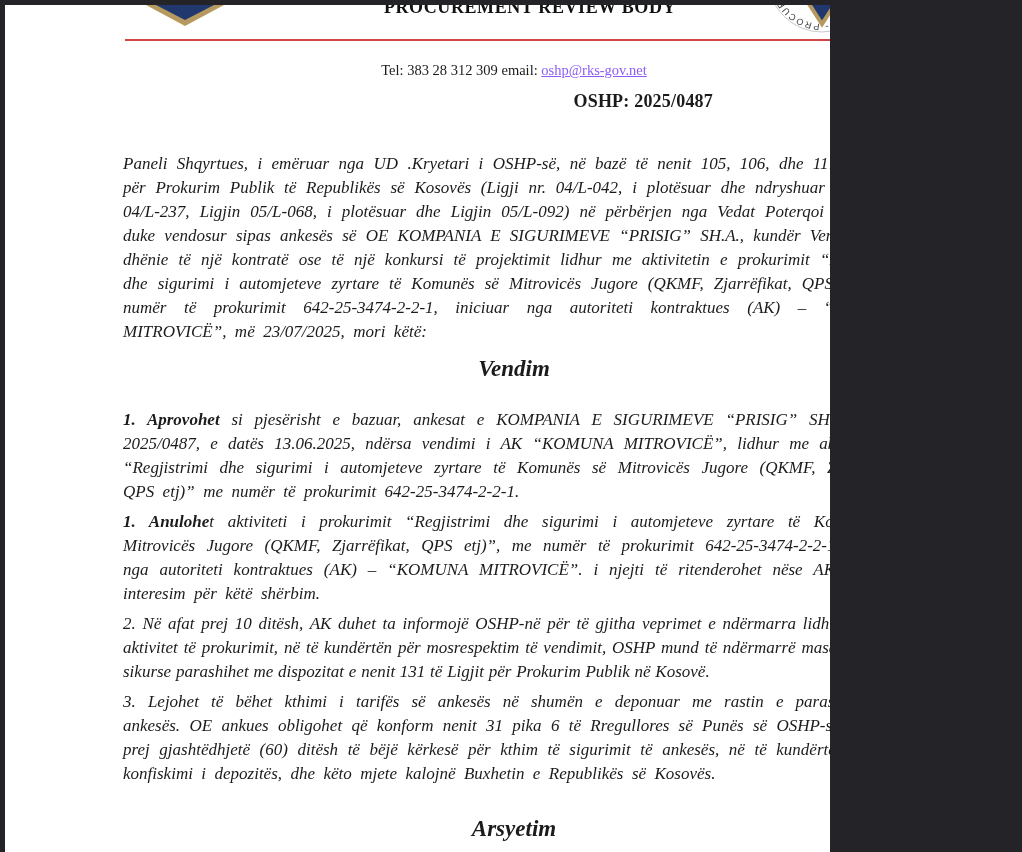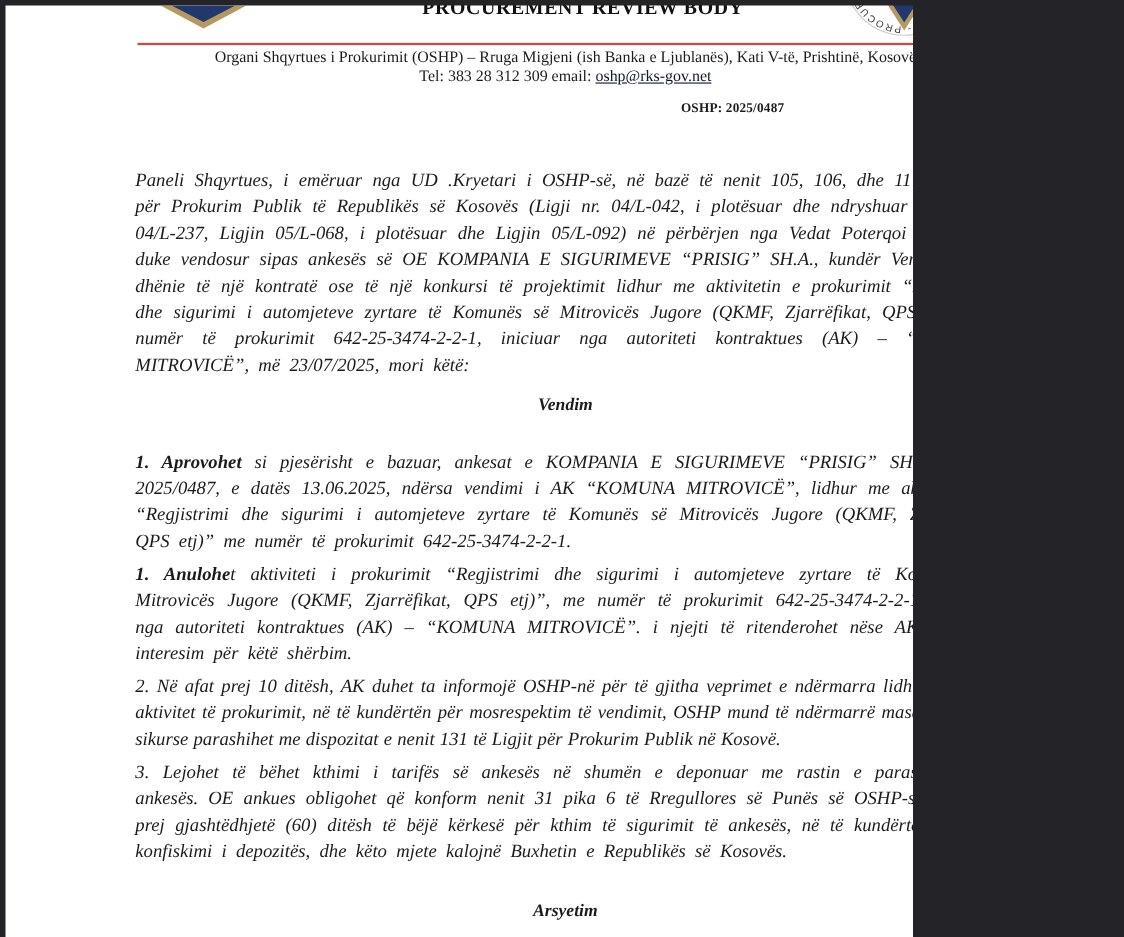--- a/index.html
+++ b/index.html
@@ -15,31 +15,31 @@
     position:absolute; top:-2px; left:0; width:1060px; text-align:center;
     font-weight:bold; font-size:18px; line-height:18px; letter-spacing:0.6px; color:#111;
   }
   .shield-emblem { position:absolute; left:146px; top:5px; }
   .seal { position:absolute; left:747px; top:-80px; }
 
   .divider { position:absolute; left:125px; top:39px; width:780px; height:2px; background:#d34444; }
 
   .addr1 { position:absolute; left:123px; top:43px; width:782px; text-align:center; font-size:14.5px; line-height:18px; }
   .addr2 { position:absolute; left:123px; top:61px; width:782px; text-align:center; font-size:14.5px; line-height:18px; }
-  .email-link { color:#0f172a; text-decoration:underline; cursor:pointer; }
+  .email-link { color:#8b5cf6; text-decoration:underline; cursor:pointer; }
 
-  .case-number { position:absolute; right:117px; top:91px; font-size:12px; font-weight:bold; letter-spacing:0.2px; }
+  .case-number { position:absolute; right:117px; top:91px; font-size:18px; font-weight:bold; letter-spacing:0.2px; }
 
   .doc {
     position:absolute; left:123px; top:152px; width:782px;
     font-size:17px; line-height:24px; text-align:justify; word-spacing:4.2px;
   }
   .doc p { margin:0;font-style:italic; }
   .doc .h-center {
-    text-align:center; font-weight:bold; font-size:16px; line-height:26px;
+    text-align:center; font-weight:bold; font-size:23px; line-height:26px;
     word-spacing:normal;
   }
   .doc .h-vendim   { margin-top:12px; }
   .doc .mt-large   { margin-top:26px; }
   .doc .mt-med     { margin-top:6px; }
   .doc .tight      { word-spacing:0.5px; }
   .doc .h-arsyetim { margin-top:30px; }
   .para-lead { font-weight:bold; }
 </style>
 </head>
@@ -60,21 +60,20 @@
     </defs>
     <circle cx="75" cy="58" r="54" fill="none" stroke="#c9c9c9" stroke-width="1"></circle>
     <path d="M53,36 L97,36 L97,70 L75,104 L53,70 Z" fill="#20386e" stroke="#b5995f" stroke-width="4"></path>
     <text font-size="9" fill="#3c3c3c" letter-spacing="1.5" font-family="Liberation Sans, sans-serif">
       <textPath href="#sealArc" startOffset="18%">ANJE NABAVKI - PROCUR</textPath>
     </text>
   </svg>
 
   <div class="divider"></div>
 
-  <div class="addr1">Organi Shqyrtues i Prokurimit (OSHP) – Rruga Migjeni (ish Banka e Ljublanës), Kati V-të, Prishtinë, Kosovë</div>
   <div class="addr2"><span>Tel: 383 28 312 309 email: </span><a class="email-link">oshp@rks-gov.net</a></div>
 
   <div class="case-number">OSHP: 2025/0487</div>
 
   <div class="doc">
     <p>Paneli Shqyrtues, i emëruar nga UD .Kryetari i OSHP-së, në bazë të nenit 105, 106, dhe 117 të Ligjit për Prokurim Publik të Republikës së Kosovës (Ligji nr. 04/L-042, i plotësuar dhe ndryshuar me Ligjin 04/L-237, Ligjin 05/L-068, i plotësuar dhe Ligjin 05/L-092) në përbërjen nga Vedat Poterqoi - Kryetar, duke vendosur sipas ankesës së OE KOMPANIA E SIGURIMEVE “PRISIG” SH.A., kundër Vendimin për dhënie të një kontratë ose të një konkursi të projektimit lidhur me aktivitetin e prokurimit “Regjistrimi dhe sigurimi i automjeteve zyrtare të Komunës së Mitrovicës Jugore (QKMF, Zjarrëfikat, QPS etj)” me numër të prokurimit 642-25-3474-2-2-1, iniciuar nga autoriteti kontraktues (AK) – “KOMUNA MITROVICË”, më 23/07/2025, mori këtë:</p>
 
     <p class="h-center h-vendim">Vendim</p>
 
     <p class="mt-large"><span class="para-lead">1. Aprovohet</span><span> si pjesërisht e bazuar, ankesat e KOMPANIA E SIGURIMEVE “PRISIG” SH.A me nr. 2025/0487, e datës 13.06.2025, ndërsa vendimi i AK “KOMUNA MITROVICË”, lidhur me aktivitetin e “Regjistrimi dhe sigurimi i automjeteve zyrtare të Komunës së Mitrovicës Jugore (QKMF, Zjarrëfikat, QPS etj)” me numër të prokurimit 642-25-3474-2-2-1.</span></p>

